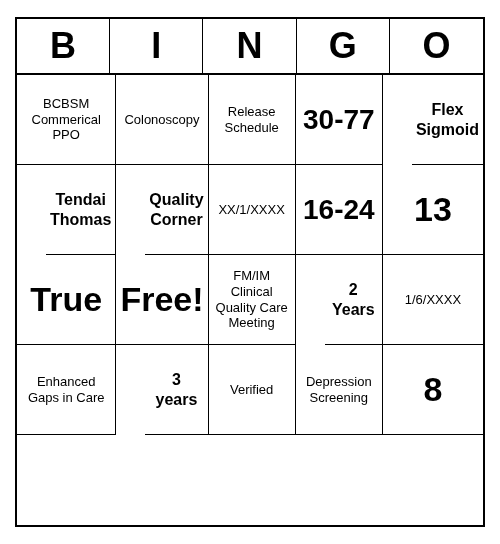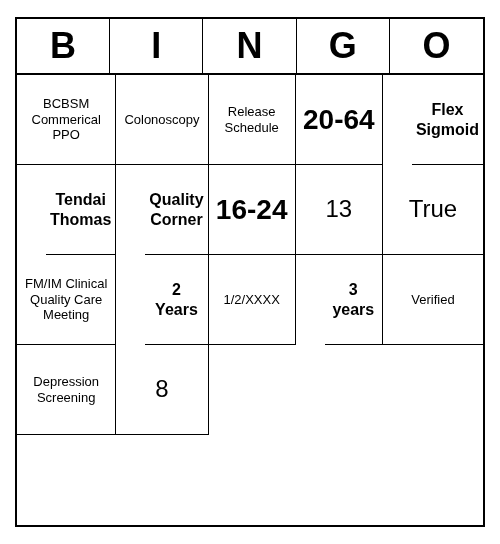--- a/index.html
+++ b/index.html
@@ -50,22 +50,22 @@
       padding: 4px;
       min-height: 90px;
       font-size: 13px;
       line-height: 1.2;
     }
 
     .bingo-cell:nth-child(5n) { border-right: none; }
     .bingo-cell:nth-child(n+21) { border-bottom: none; }
 
     .cell-large {
-      font-size: 24px;
-      font-weight: normal;
+      font-size: 34px;
+      font-weight: bold;
     }
 
     .cell-xlarge {
       font-size: 28px;
       font-weight: bold;
     }
 
     .cell-medium {
       font-size: 16px;
       font-weight: bold;
@@ -84,28 +84,31 @@
   <div class="bingo-header-cell">B</div>
       <div class="bingo-header-cell">I</div>
       <div class="bingo-header-cell">N</div>
       <div class="bingo-header-cell">G</div>
       <div class="bingo-header-cell">O</div>
     </div>
   <div class="bingo-grid">
       <div class="bingo-cell cell-normal">BCBSM Commerical PPO</div>
       <div class="bingo-cell cell-normal">Colonoscopy</div>
       <div class="bingo-cell cell-normal">Release Schedule</div>
-      <div class="bingo-cell cell-xlarge">20-64</div>
+      <div class="bingo-cell cell-xlarge">30-77</div>
       <div class="bingo-cell cell-medium">Flex Sigmoid</div>
       <div class="bingo-cell cell-medium">Tendai Thomas</div>
       <div class="bingo-cell cell-medium">Quality Corner</div>
+      <div class="bingo-cell cell-normal">XX/1/XXXX</div>
       <div class="bingo-cell cell-xlarge">16-24</div>
       <div class="bingo-cell cell-large">13</div>
       <div class="bingo-cell cell-large">True</div>
+      <div class="bingo-cell cell-large">Free!</div>
       <div class="bingo-cell cell-normal">FM/IM Clinical Quality Care Meeting</div>
       <div class="bingo-cell cell-medium">2 Years</div>
-      <div class="bingo-cell cell-normal">1/2/XXXX</div>
+      <div class="bingo-cell cell-normal">1/6/XXXX</div>
+      <div class="bingo-cell cell-normal">Enhanced Gaps in Care</div>
       <div class="bingo-cell cell-medium">3 years</div>
       <div class="bingo-cell cell-normal">Verified</div>
       <div class="bingo-cell cell-normal">Depression Screening</div>
       <div class="bingo-cell cell-large">8</div>
     </div>
 </div>
 
 </body></html>

